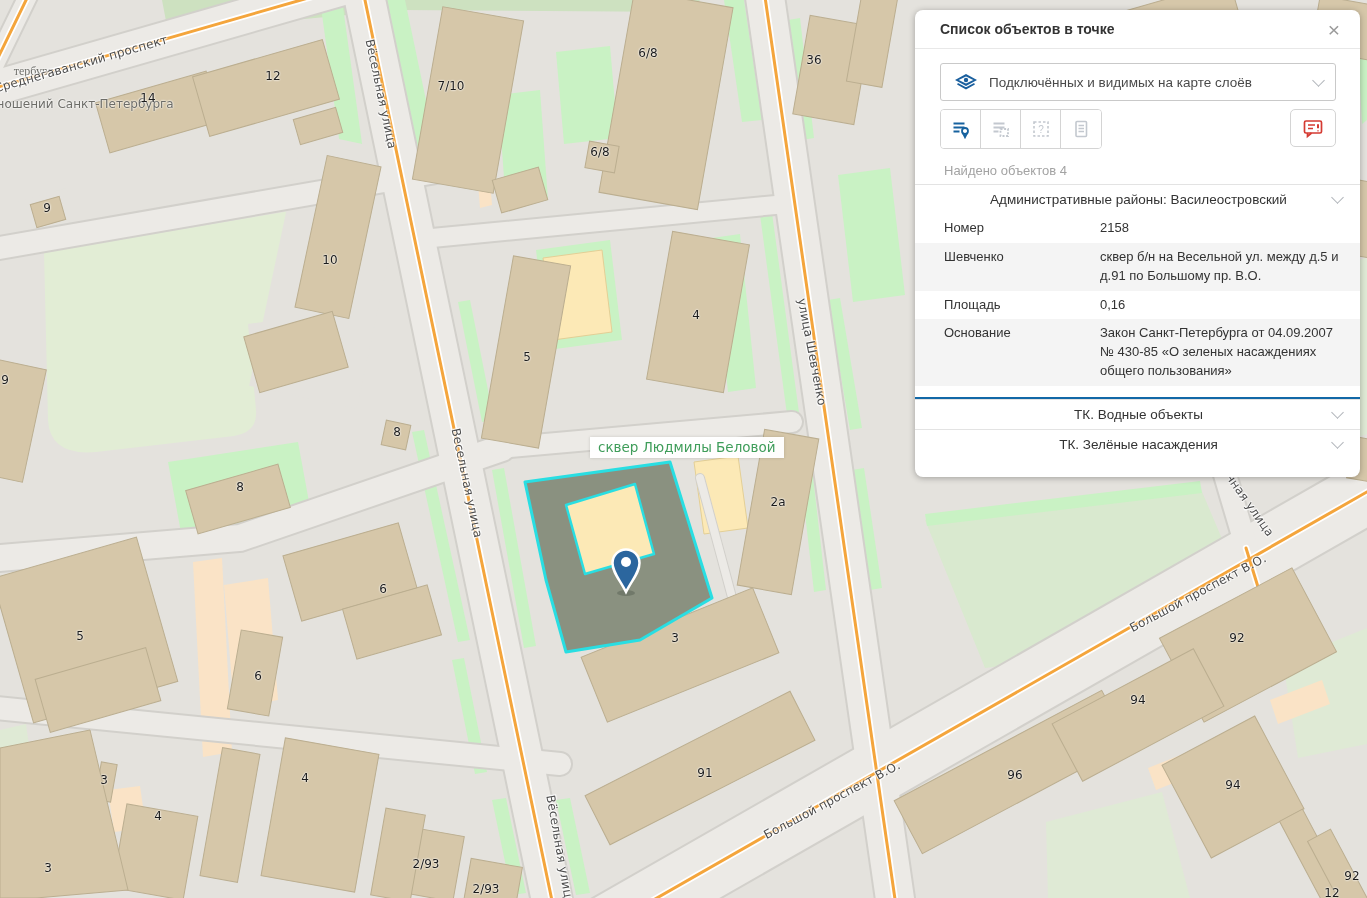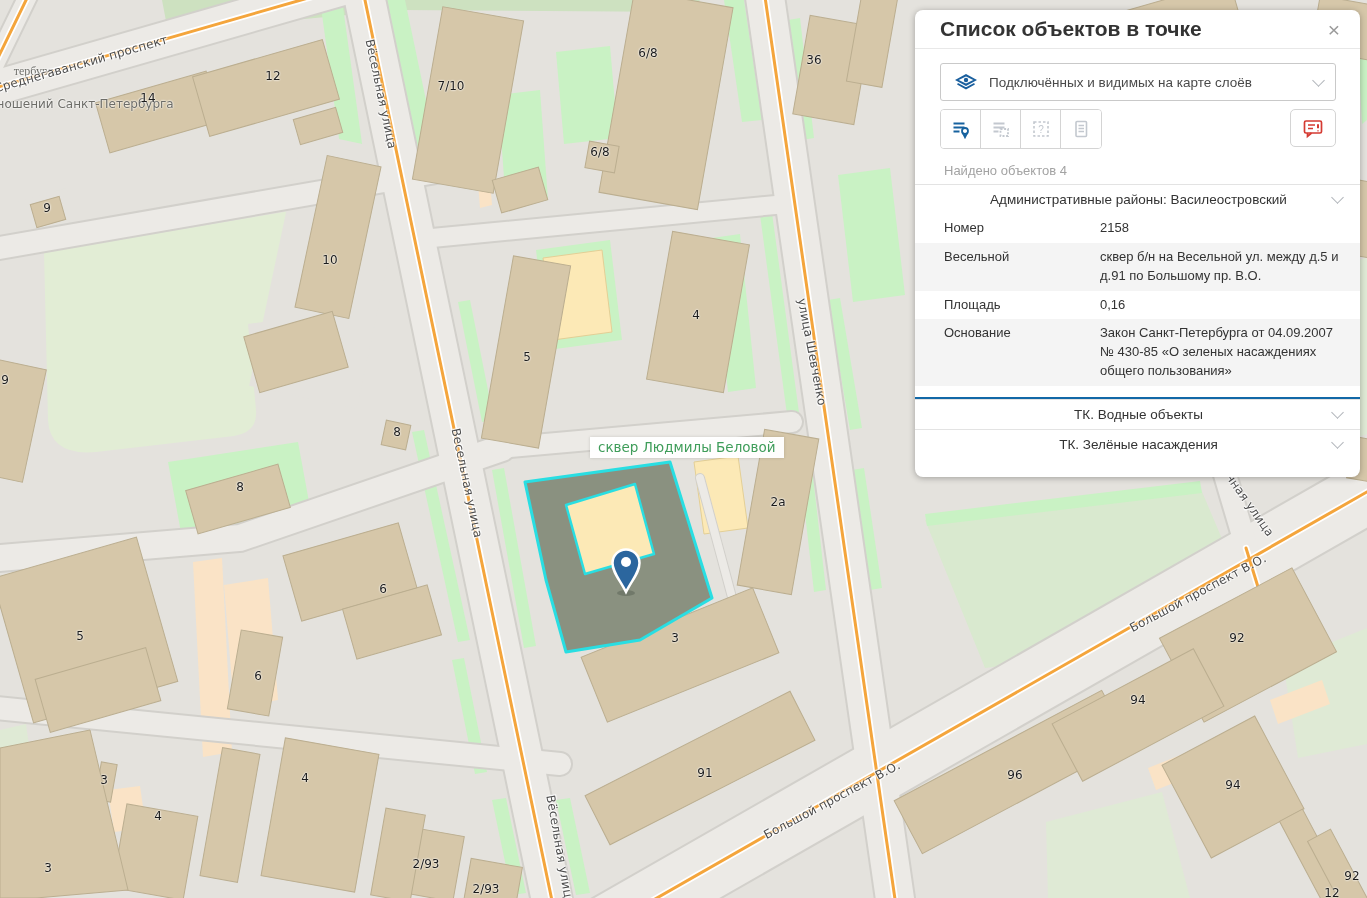--- a/index.html
+++ b/index.html
@@ -11,21 +11,21 @@
   .street-label{font:12px "DejaVu Sans",sans-serif;color:#4c4c4c;letter-spacing:.2px;
     text-shadow:0 0 2px #fff,0 0 2px #fff,1px 1px 1px #fff,-1px -1px 1px #fff;}
   .bnum{font:12px "DejaVu Sans",sans-serif;color:#1b1b1b;text-shadow:0 0 2px rgba(255,255,255,.95),0 0 2px rgba(255,255,255,.95);}
   .poi-label{font:12px "DejaVu Sans",sans-serif;color:#6d6d68;text-shadow:0 0 2px #fff,0 0 2px #fff;}
   .sel-label{position:absolute;left:590px;top:437px;background:rgba(255,255,255,.97);color:#3f9d5a;
     font:13.5px "DejaVu Sans",sans-serif;padding:2px 8px 3px;box-shadow:0 0 3px rgba(0,0,0,.15);}
   
   .panel{position:absolute;left:915px;top:10px;width:445px;height:467px;background:#fff;border-radius:8px;
     box-shadow:0 1px 6px rgba(0,0,0,.3);overflow:hidden;display:flex;flex-direction:column;}
   .panel-header{height:38px;flex:none;display:flex;align-items:center;padding:0 16px 0 25px;border-bottom:1px solid #e8e8e8;}
-  .panel-title{flex:1;font-size:21px;font-weight:700;color:#333;}
+  .panel-title{flex:1;font-size:14px;font-weight:700;color:#333;}
   .close-icon{color:#9a9a9a;font-size:21px;line-height:1;cursor:pointer;padding:2px 4px;}
   .dropdown{margin:14px 24px 0 25px;height:36px;flex:none;border:1px solid #c9c9c9;border-radius:3px;
     display:flex;align-items:center;padding:0 12px;gap:10px;cursor:pointer;background:#fff;}
   .dropdown-label{flex:1;font-size:13.5px;color:#4a4a4a;}
   .chev{width:8px;height:8px;border-right:1.6px solid #b0b4ba;border-bottom:1.6px solid #b0b4ba;
     transform:rotate(45deg);margin-top:-4px;flex:none;}
   .chev.up{transform:rotate(-135deg);margin-top:4px;}
   .chev.white{border-color:#fff;}
   .toolbar{margin:8px 24px 0 25px;flex:none;display:flex;align-items:flex-start;}
   .btn-group{display:flex;border:1px solid #d4d4d4;border-radius:4px;overflow:hidden;}
@@ -333,21 +333,21 @@
       <span class="chev"></span>
     </div>
 
 
     <div class="details">
       <div class="drow">
         <span class="k">Номер</span>
         <span class="v">2158</span>
       </div>
       <div class="drow alt">
-        <span class="k">Весельной</span>
+        <span class="k">Шевченко</span>
         <span class="v">сквер б/н на Весельной ул. между д.5 и д.91 по Большому пр. В.О.</span>
       </div>
       <div class="drow">
         <span class="k">Площадь</span>
         <span class="v">0,16</span>
       </div>
       <div class="drow alt">
         <span class="k">Основание</span>
         <span class="v">Закон Санкт-Петербурга от 04.09.2007 № 430-85 «О зеленых насаждениях общего пользования»</span>
       </div>

